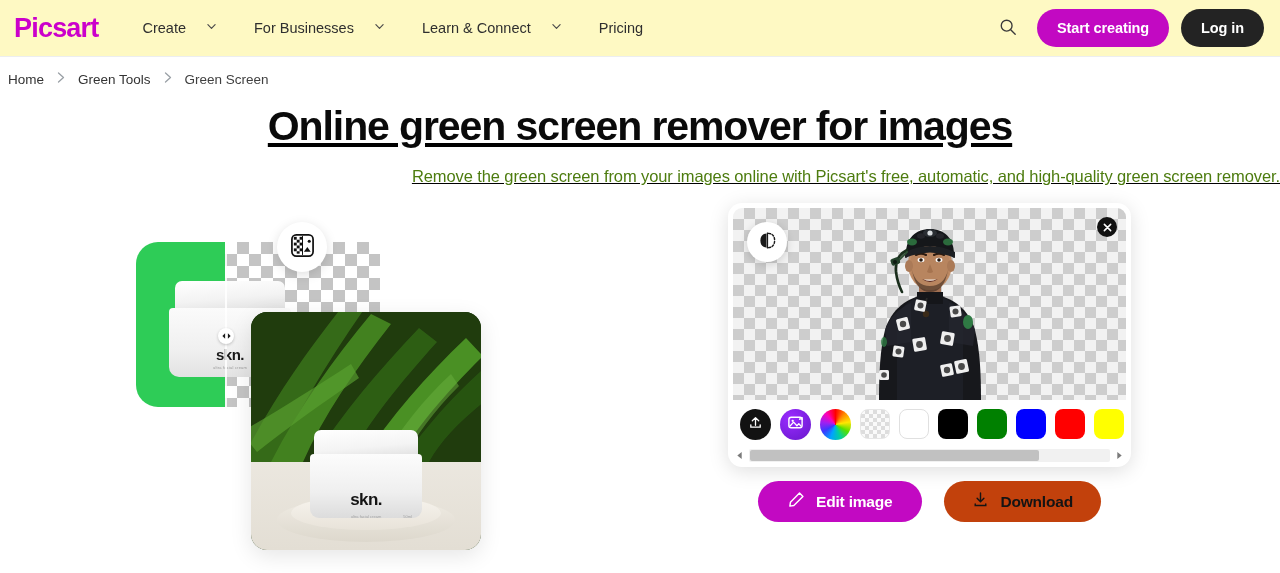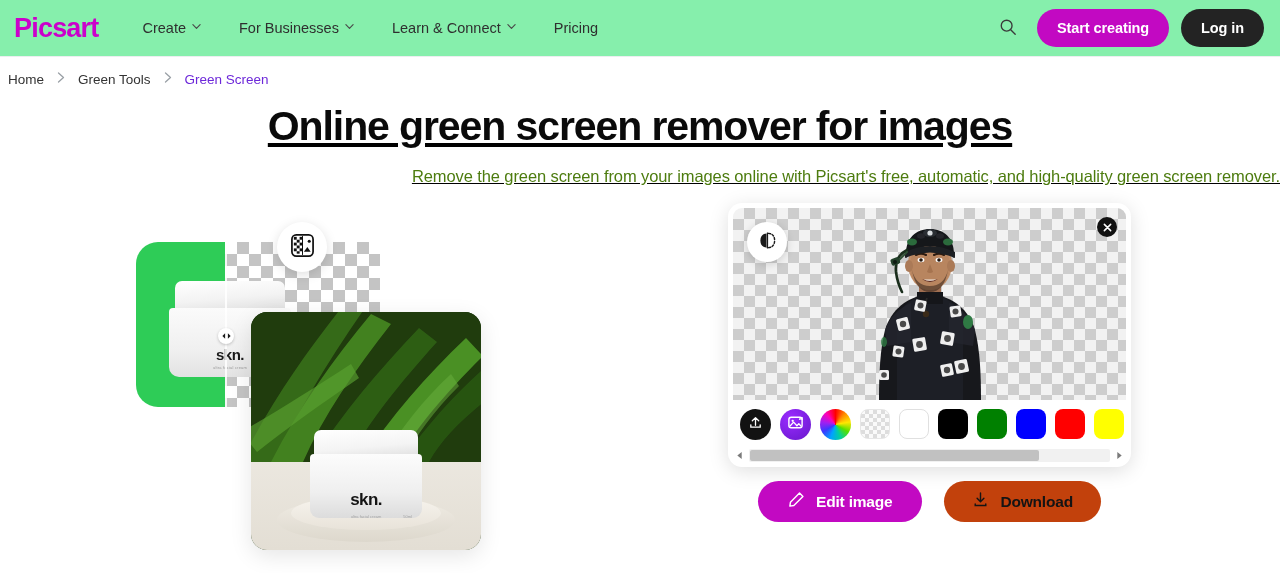--- a/index.html
+++ b/index.html
@@ -9,31 +9,31 @@
     font-family: "Liberation Sans", sans-serif;
     overflow: hidden;
   }
 
   
   .header {
     height: 57px; width: 100%;
     display: flex; align-items: center;
     padding: 0 16px 0 14px;
     border-bottom: 1px solid #eceef0;
-    background: #86efac;
+    background: #fef9c3;
     position: relative;
   }
   .logo {
     font-size: 27px; font-weight: 700; letter-spacing: -0.8px;
     color: #CB00CB; line-height: 1; margin-right: 44px;
     user-select: none;
   }
   .nav { display: flex; align-items: center; gap: 0; }
   .nav-item {
-    display: flex; align-items: center; gap: 6px;
+    display: flex; align-items: center; gap: 21px;
     font-size: 14.5px; color: #2f2f2f; cursor: pointer;
     padding: 8px 0; margin-right: 38px; white-space: nowrap;
   }
   .nav-item:last-child { margin-right: 0; }
   .chev {
     width: 9px; height: 9px; display: inline-block; position: relative; top: -2px;
   }
   .chev svg { display: block; }
   .header-right {
     margin-left: auto; display: flex; align-items: center; gap: 12px;
@@ -50,21 +50,21 @@
   }
   .btn-start { background: #C209C2; color: #fff; }
   .btn-login { background: #232323; color: #fff; }
 
   
   .breadcrumb {
     display: flex; align-items: flex-start; gap: 0;
     padding: 15px 0 0 8px; font-size: 13.5px;
   }
   .crumb { color: #333; cursor: pointer; white-space: nowrap; }
-  .crumb.active { color: #6d28d9; }
+  .crumb.active { color: #404040; }
   .crumb-sep {
     margin: 0 13px; color: #9aa0a6; display: flex; align-items: center;
   }
 
   
   .hero { text-align: center; padding-top: 16px; text-decoration: underline; }
   h1.title {
     font-size: 41px; font-weight: 700; color: #0a0a0a;
     letter-spacing: -1.1px; line-height: 1.15;
   }

